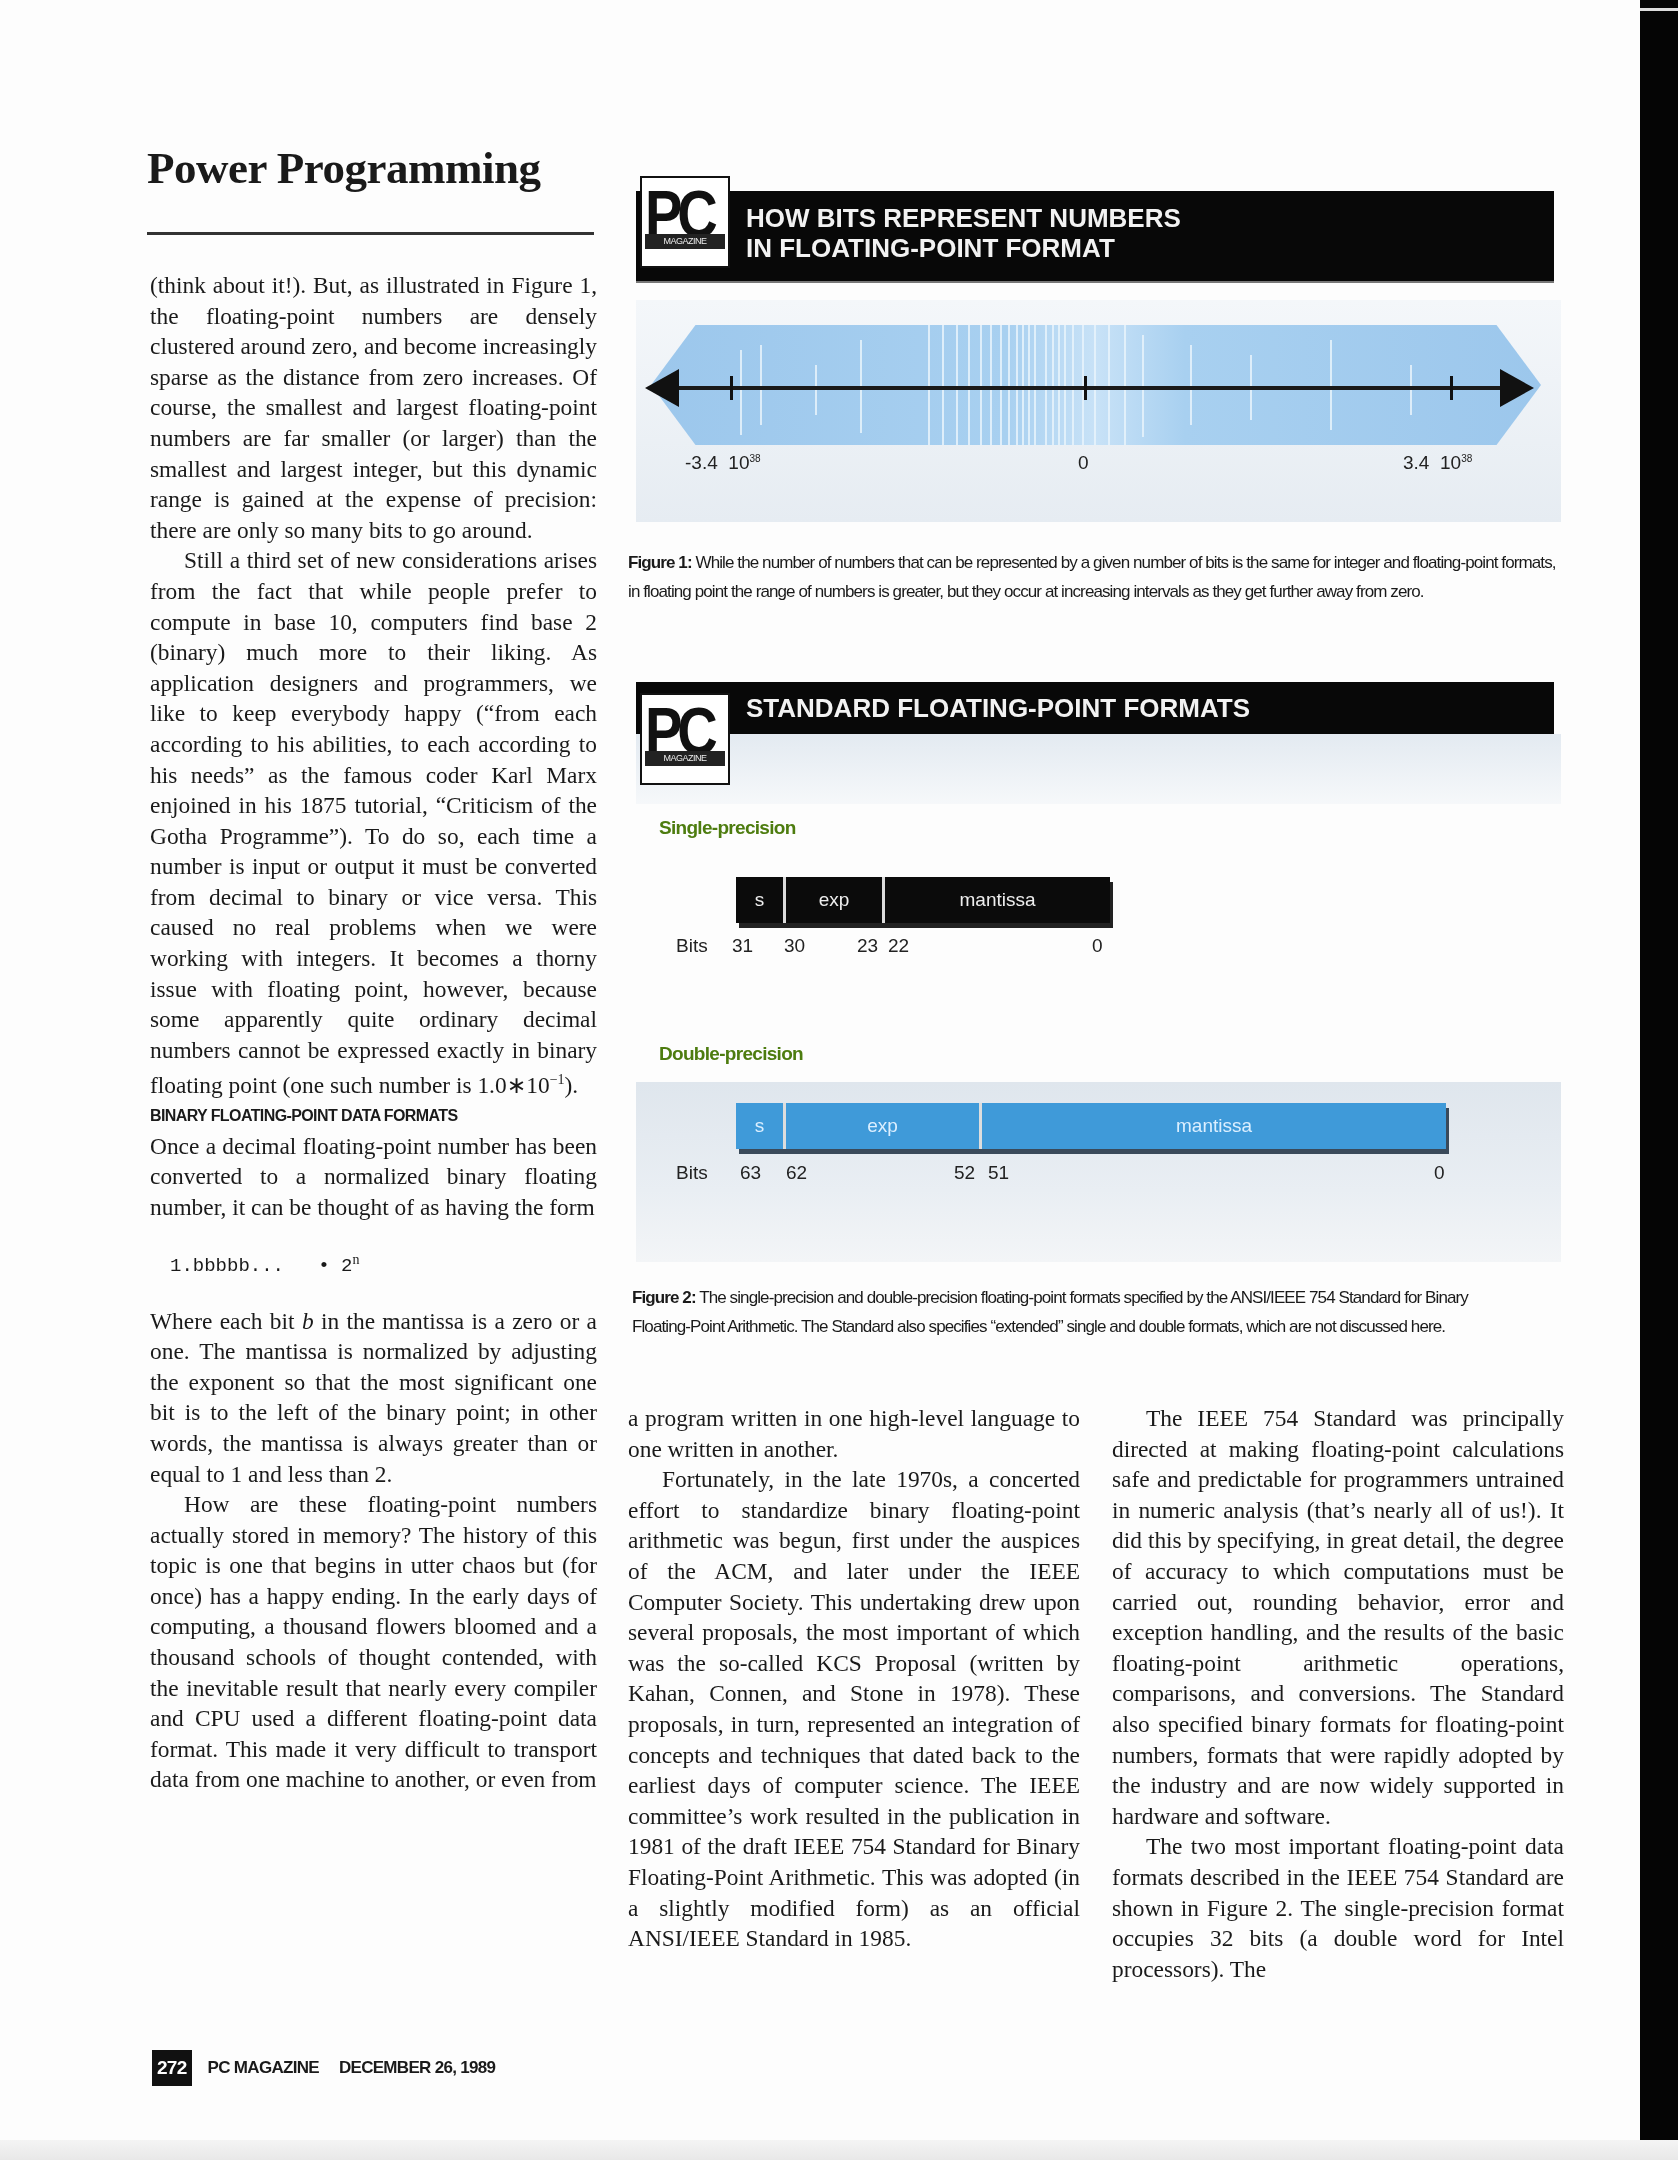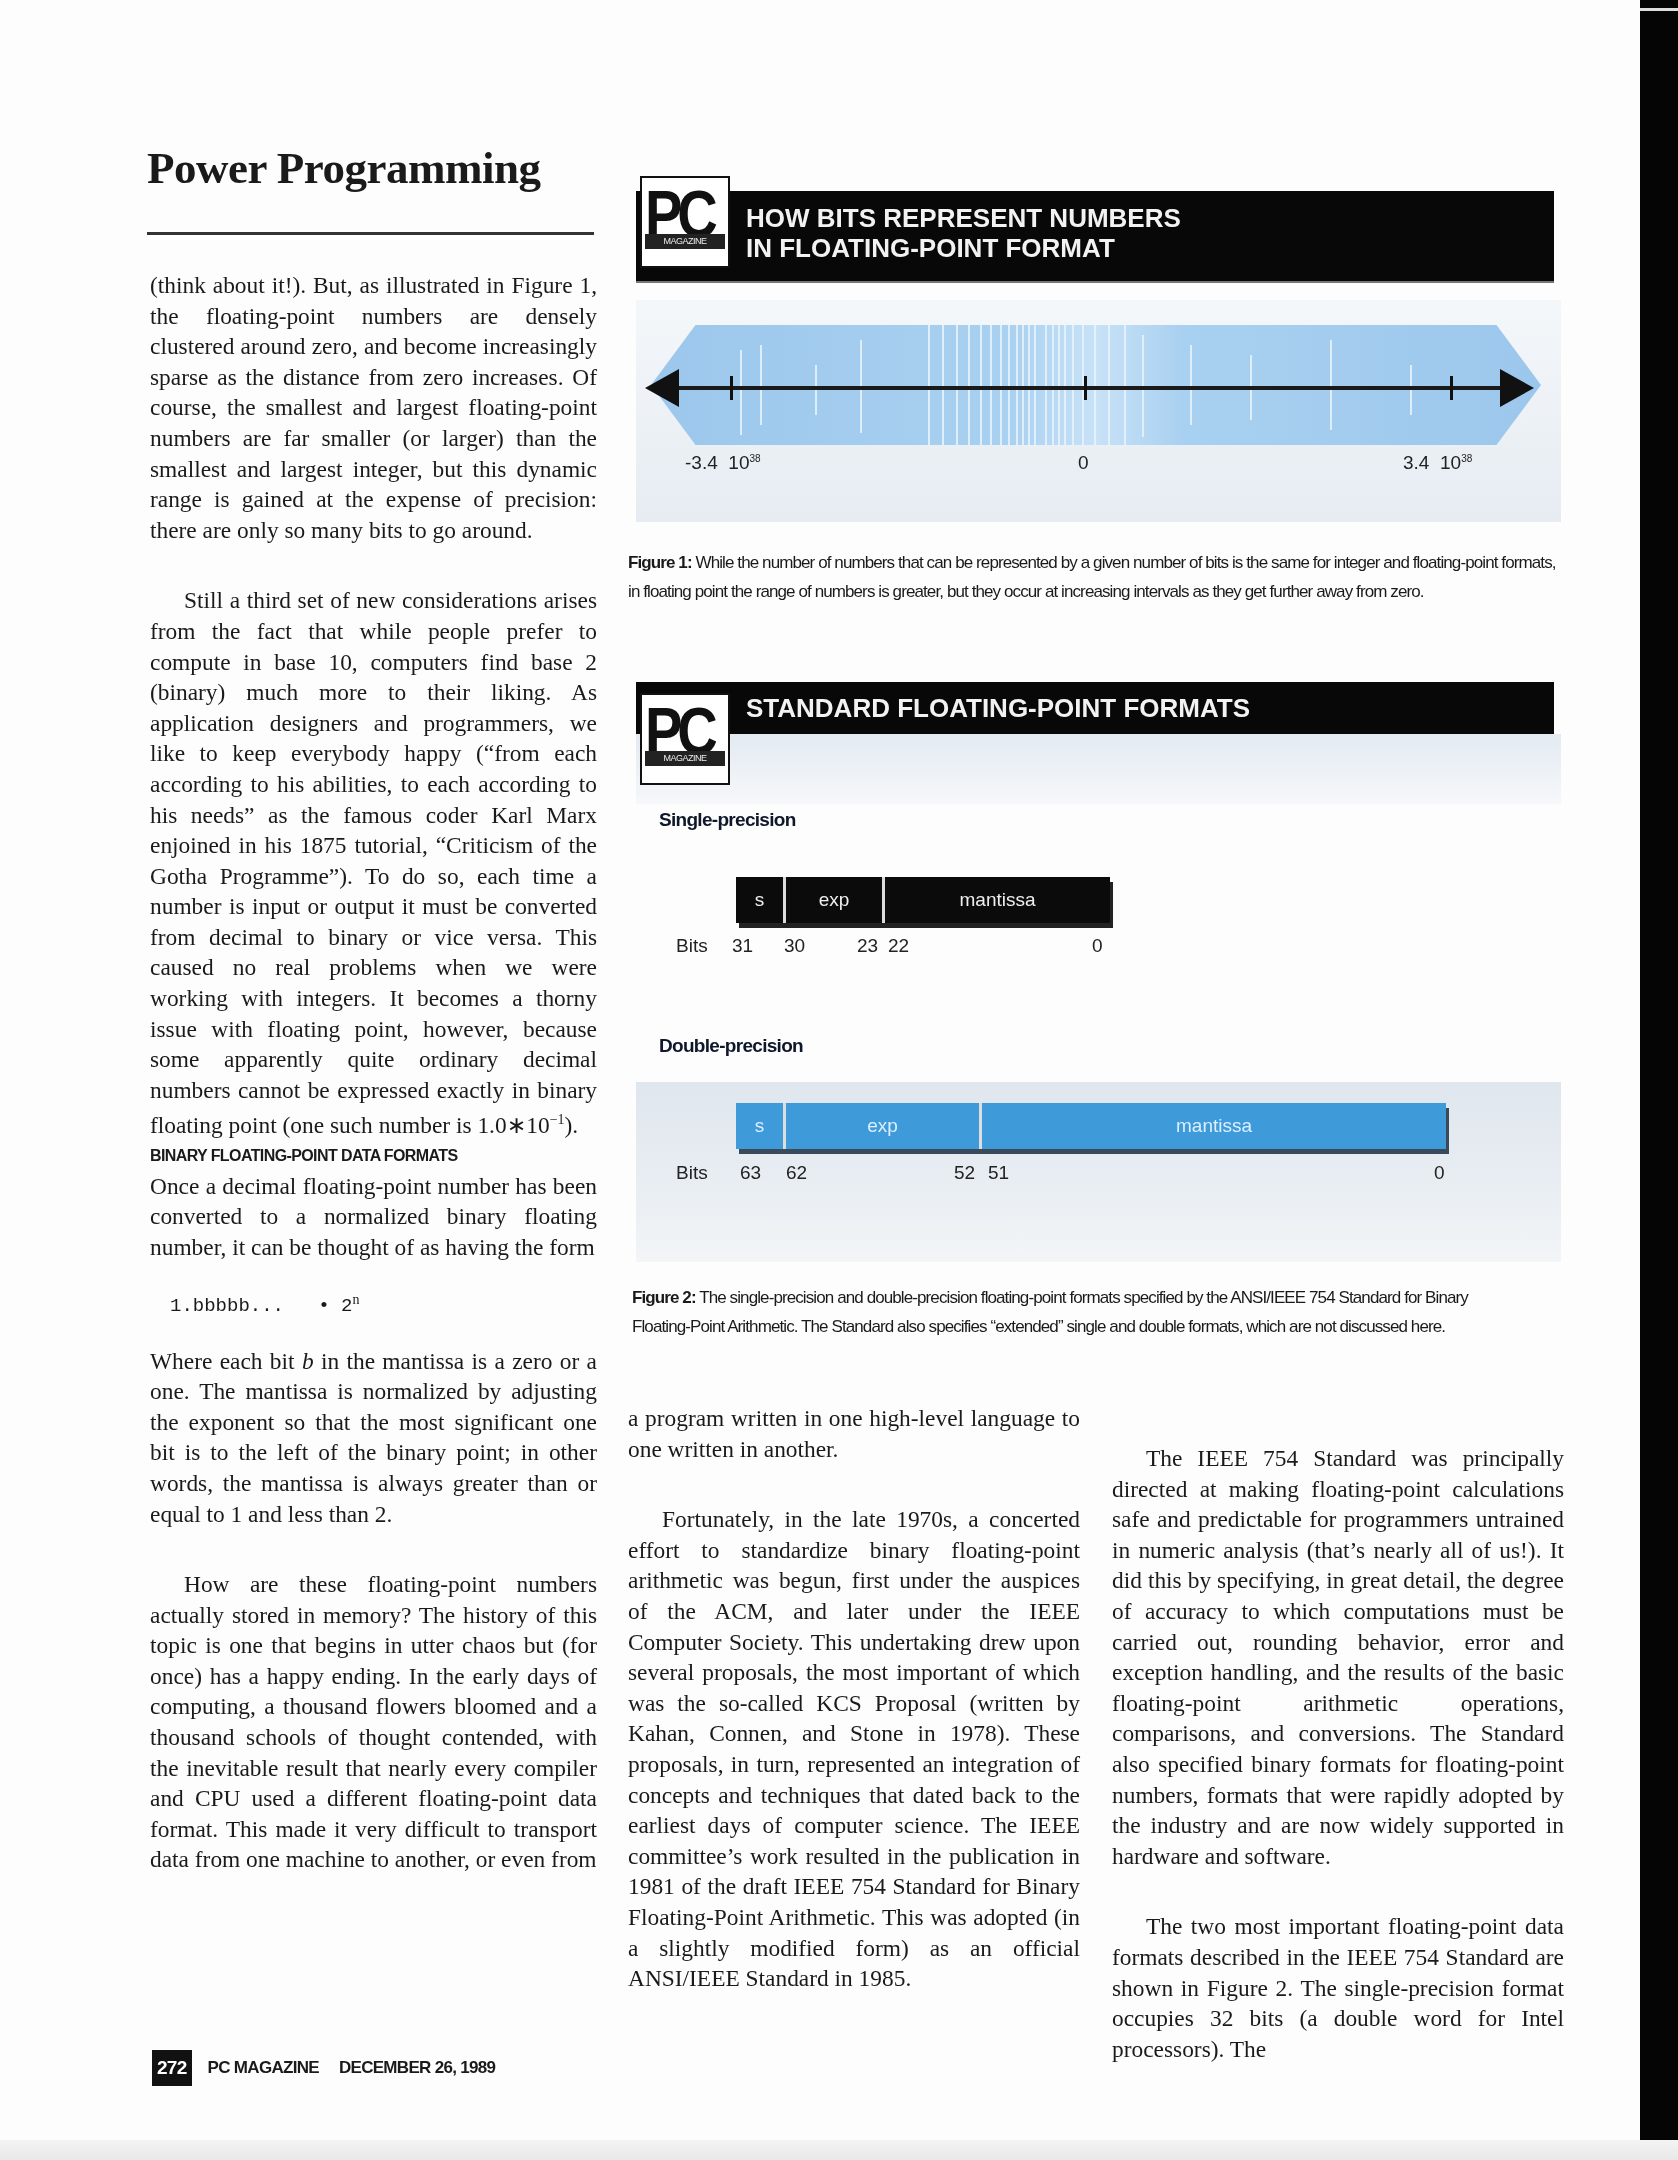--- a/index.html
+++ b/index.html
@@ -7,21 +7,21 @@
          font-family:"Liberation Serif", serif; color:#1a1a1a; }
   .right-edge { position:absolute; left:1640px; top:0; width:38px; height:2160px; background:#050505; }
   .right-edge-top { position:absolute; left:1640px; top:8px; width:38px; height:3px; background:#ddd; }
   .bottom-strip { position:absolute; left:0; top:2140px; width:1678px; height:20px; background:linear-gradient(#f4f4f4,#e8e8e8); }
 
   .section-title { position:absolute; left:147px; top:142px; font-size:45px; font-weight:bold; letter-spacing:-0.5px; }
   .section-rule { position:absolute; left:147px; top:232px; width:447px; height:3px; background:#333; }
 
   .col { position:absolute; font-size:23.4px; line-height:30.6px; text-align:justify; }
   .col p { margin:0; }
-  .col p.indent { text-indent:34px;margin-top:40px; }
+  .col p.indent { text-indent:34px; }
   .col-left { left:150px; top:270px; width:447px; }
   .col-mid { left:628px; top:1403px; width:452px; }
   .col-right { left:1112px; top:1403px; width:452px; }
   .subhead { font-family:"Liberation Sans", sans-serif; font-weight:bold; font-size:16px; letter-spacing:-0.6px; line-height:30px; }
   .formula { font-family:"Liberation Mono", monospace; font-size:19px; margin:22px 0 24px 20px; }
   .formula sup { font-family:"Liberation Serif", serif; font-size:14px; }
   .sup-small { font-size:14px; vertical-align:super; }
 
   
   .banner { position:absolute; left:636px; width:918px; background:#080808; color:#f2f2f2;
@@ -53,21 +53,21 @@
   .axis-label { position:absolute; top:452px; font-family:"Liberation Sans", sans-serif; font-size:19px; color:#222; }
   .axis-label sup { font-size:10px; }
 
   .caption { position:absolute; font-family:"Liberation Sans", sans-serif; font-size:17px; line-height:29px; letter-spacing:-0.9px; color:#1a1a1a; }
   .caption b { font-weight:bold; }
   .caption-1 { left:628px; top:548px; width:940px; }
   .caption-2 { left:632px; top:1283px; width:860px; }
 
   
   .fig2-bg-top { position:absolute; left:636px; top:734px; width:925px; height:70px; background:linear-gradient(#e3eaf1,#f6f8fa); }
-  .fig-label { position:absolute; font-family:"Liberation Sans", sans-serif; font-weight:bold; font-size:19px; letter-spacing:-0.7px; color:#0f172a; }
+  .fig-label { position:absolute; font-family:"Liberation Sans", sans-serif; font-weight:bold; font-size:19px; letter-spacing:-0.7px; color:#4d7c0f;margin-top:8px; }
   .fig2-double-bg { position:absolute; left:636px; top:1082px; width:925px; height:180px; background:linear-gradient(#dfe6ed,#e9eef3 60%,#f3f5f7); }
   .reg { position:absolute; display:flex; font-family:"Liberation Sans", sans-serif; font-size:19px; }
   .reg .field { height:100%; display:flex; align-items:center; justify-content:center; box-sizing:border-box; border-right:3px solid #ddd; }
   .reg .field:last-child { border-right:none; }
   .reg-single { left:736px; top:877px; height:46px; background:#0b0b0b; color:#eee; box-shadow:3px 5px 0 #222; }
   .reg-double { left:736px; top:1103px; height:46px; background:#3f9ad9; color:#dcefff; box-shadow:3px 5px 0 #3a4a5a; }
   .bits-row { position:absolute; font-family:"Liberation Sans", sans-serif; font-size:19px; color:#222; }
   .bits-row span { position:absolute; top:0; white-space:nowrap; }
 
   

